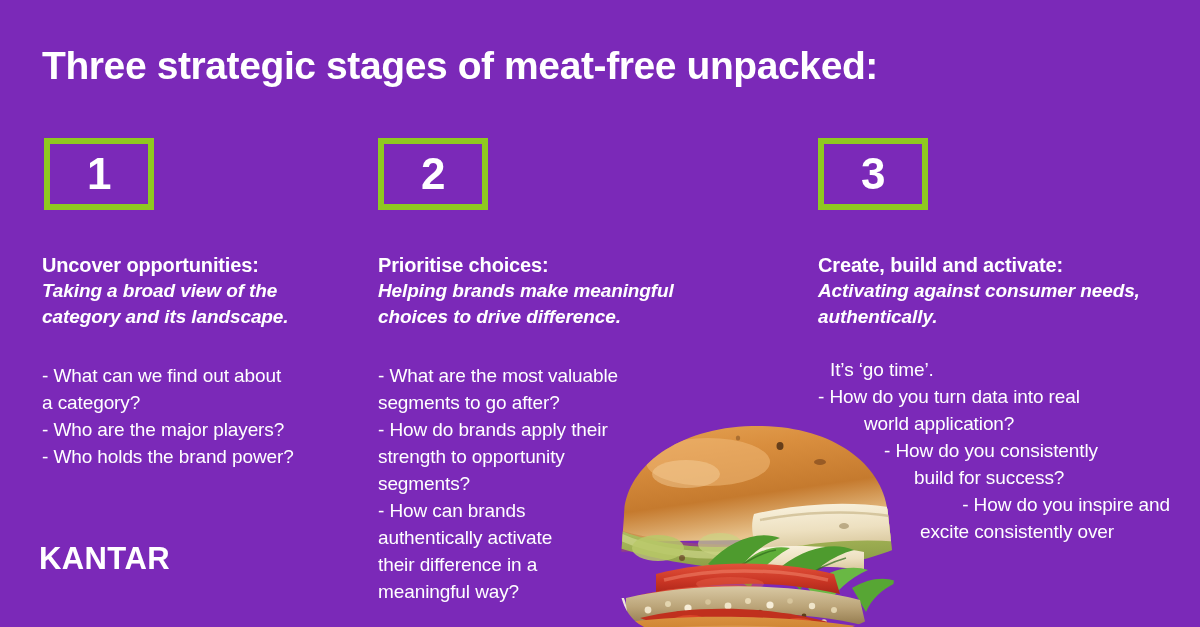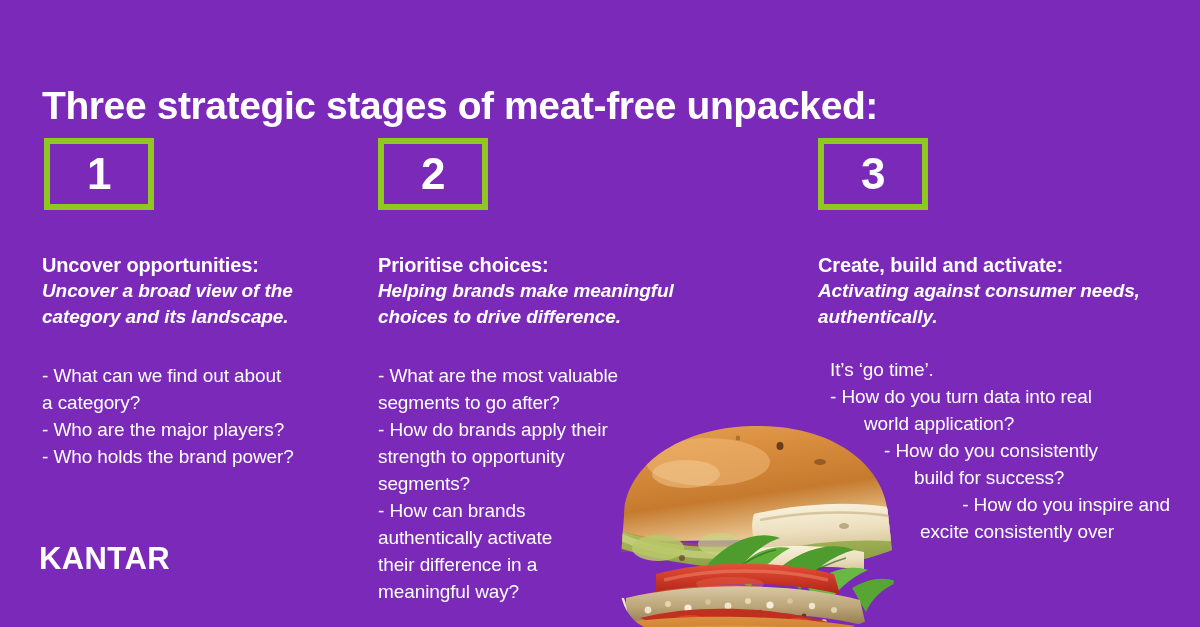--- a/index.html
+++ b/index.html
@@ -23,21 +23,20 @@
     position: absolute;
     left: 42px;
     top: 44px;
     width: 1120px;
     font-size: 39px;
     font-weight: bold;
     color: #ffffff;
     letter-spacing: -0.4px;
     line-height: 1.15;
     white-space: nowrap;
-    margin-top: 40px;
   }
 
   
   .numbox {
     position: absolute;
     width: 110px;
     height: 72px;
     box-sizing: border-box;
     border: 6px solid #8FC820;
     background: transparent;
@@ -265,21 +264,21 @@
         <path d="M20,216 C80,206 170,208 244,218" stroke="#E5A55E" stroke-width="4" fill="none" opacity="0.5"></path>
 
         <path d="M6,180 C2,192 4,204 10,212 C16,204 16,190 12,180 Z" fill="#F7F0DC" opacity="0.95"></path>
       </g>
     </svg>
   </div>
 
   <div class="col col-1">
     <div class="col-head">Uncover opportunities:</div>
     <div class="col-sub">
-      <span class="line">Uncover a broad view of the</span>
+      <span class="line">Taking a broad view of the</span>
       <span class="line">category and its landscape.</span>
     </div>
     <div class="col-body">
       <span class="line">- What can we find out about</span>
       <span class="line">a category?</span>
       <span class="line">- Who are the major players?</span>
       <span class="line">- Who holds the brand power?</span>
     </div>
   </div>
 
@@ -303,21 +302,21 @@
   </div>
 
   <div class="col col-3">
     <div class="col-head">Create, build and activate:</div>
     <div class="col-sub">
       <span class="line">Activating against consumer needs,</span>
       <span class="line">authentically.</span>
     </div>
     <div class="col-body">
       <span class="c3-l" style="margin-left: 12px;">It’s ‘go time’.</span>
-      <span class="c3-l" style="margin-left: 12px;">- How do you turn data into real</span>
+      <span class="c3-l" style="margin-left: 0px;">- How do you turn data into real</span>
       <span class="c3-l" style="margin-left: 46px;">world application?</span>
       <span class="c3-l" style="margin-left: 66px;">- How do you consistently</span>
       <span class="c3-l" style="margin-left: 96px;">build for success?</span>
       <span class="c3-l" style="margin-left: 74px; text-align: right;">- How do you inspire and</span>
       <span class="c3-l" style="margin-left: 102px;">excite consistently over</span>
     </div>
   </div>
 
   <div class="logo">
     <span class="logo-bar"></span>

